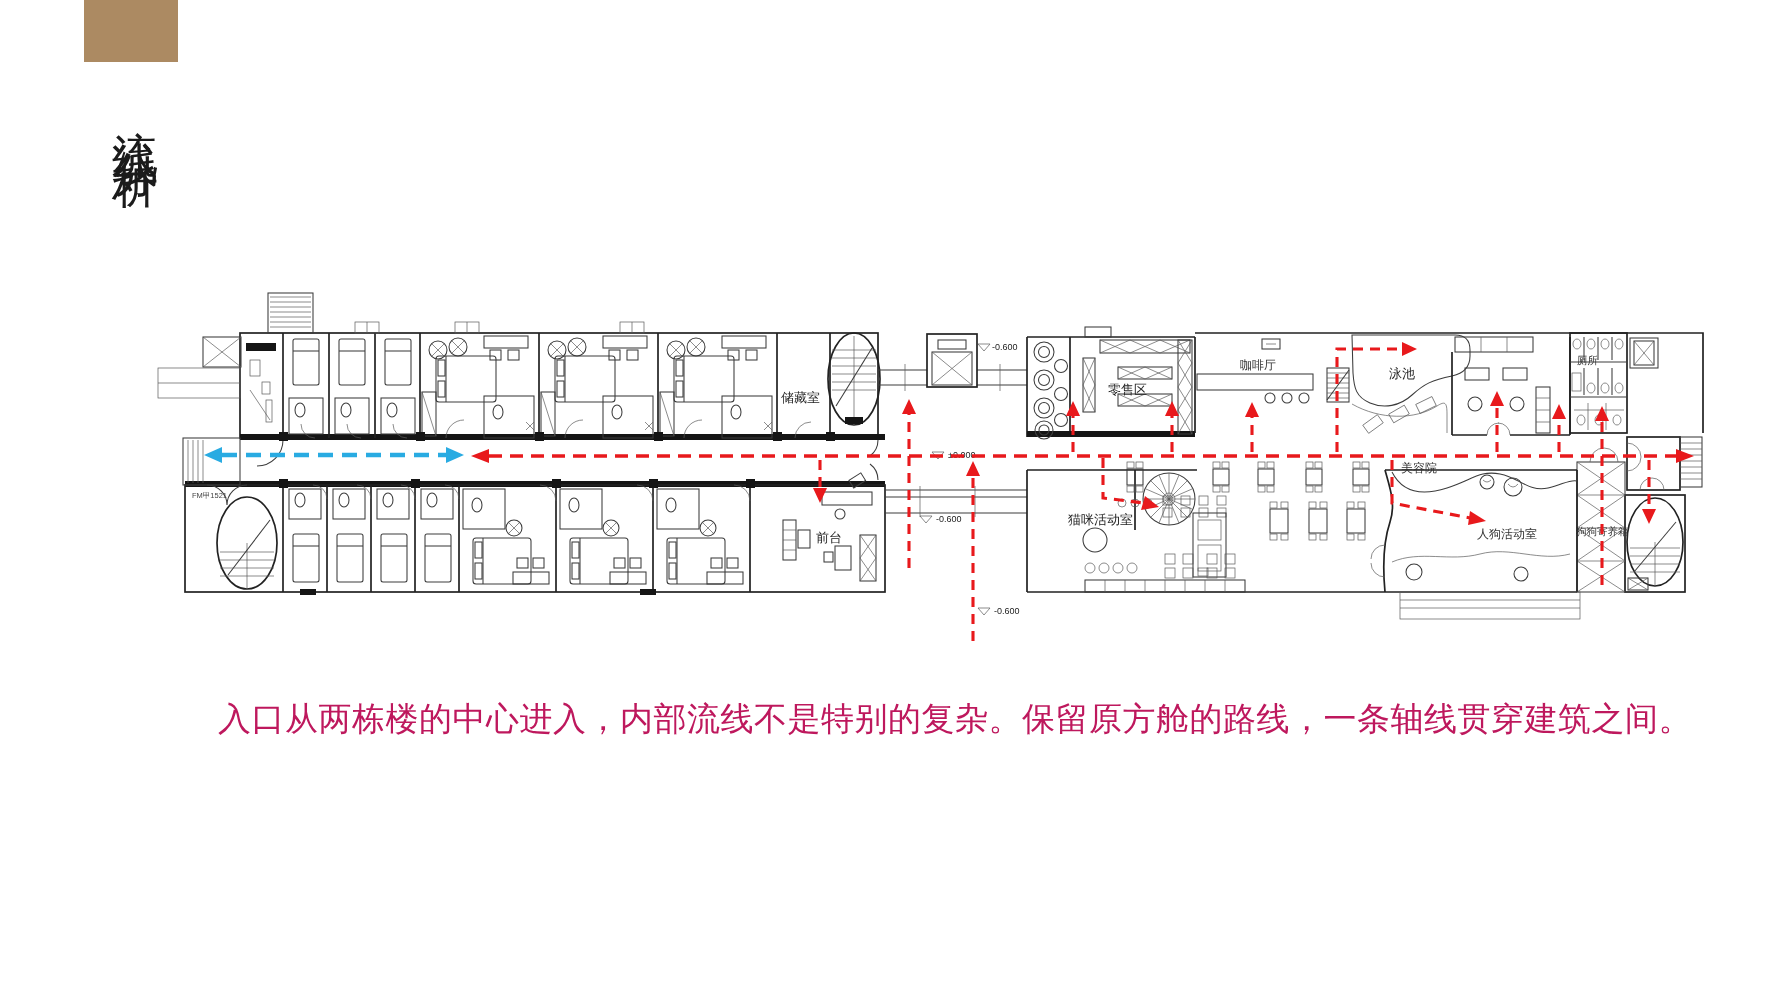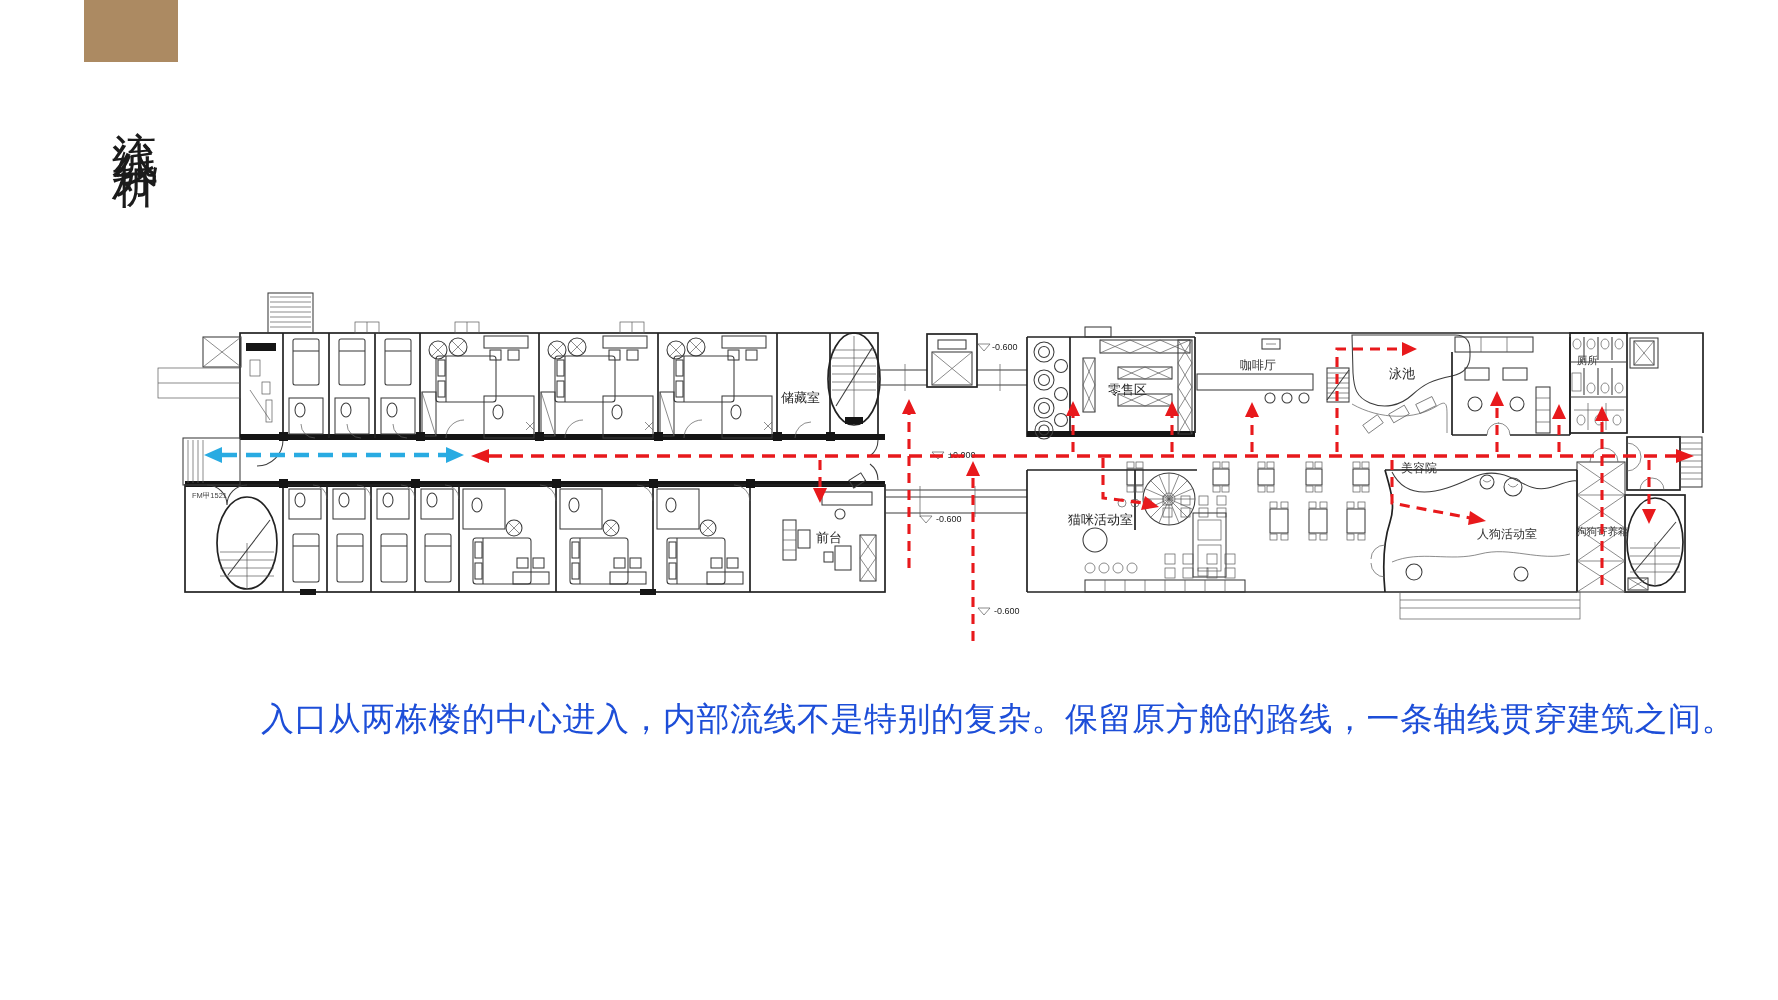--- a/index.html
+++ b/index.html
@@ -2,21 +2,21 @@
 <html style="--flow-red: #e8191c; --flow-blue: #29abe2; --accent-brown: #ac8a62;"><head>
 <meta charset="utf-8">
 <style>
   html,body{margin:0;padding:0;background:#fff;}
   #stage{position:relative;width:1778px;height:1000px;background:#fff;overflow:hidden;
          font-family:"Liberation Sans",sans-serif;}
   #brand-block{position:absolute;left:84px;top:0;width:94px;height:62px;background:var(--accent-brown);}
   #page-title{position:absolute;left:104px;top:94px;writing-mode:vertical-rl;text-orientation:upright;
         font-family:"Liberation Serif",serif;font-size:46px;letter-spacing:11px;color:#1b1b1b;}
   #caption{position:absolute;left:218px;top:700px;width:1500px;font-size:33px;line-height:37px;
-        letter-spacing:0.5px;color:#1d4ed8;font-family:"Liberation Sans",sans-serif;margin-left:43px;}
+        letter-spacing:0.5px;color:#be185d;font-family:"Liberation Sans",sans-serif;}
   svg{position:absolute;left:0;top:0;}
   .w2{stroke:#222;stroke-width:1.7;fill:none}
   .w1{stroke:#3c3c3c;stroke-width:1.05;fill:none}
   .w0{stroke:#5a5a5a;stroke-width:0.7;fill:none}
   .blk{fill:#151515;stroke:none}
   .rd{stroke:var(--flow-red);stroke-width:3.4;stroke-dasharray:13 8;fill:none}
   .rdv{stroke:var(--flow-red);stroke-width:3.1;stroke-dasharray:10 7;fill:none}
   .ra{fill:var(--flow-red);stroke:none}
   .bl{stroke:var(--flow-blue);stroke-width:4.6;stroke-dasharray:15 9;fill:none}
   .ba{fill:var(--flow-blue);stroke:none}

